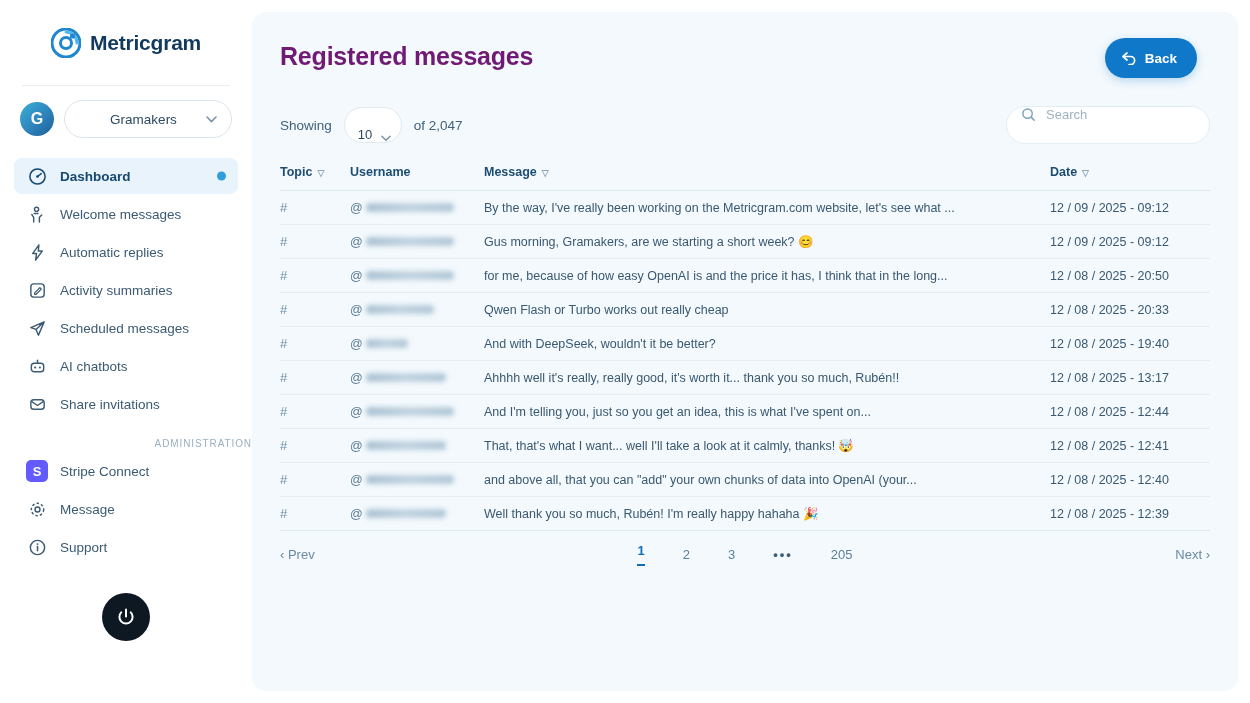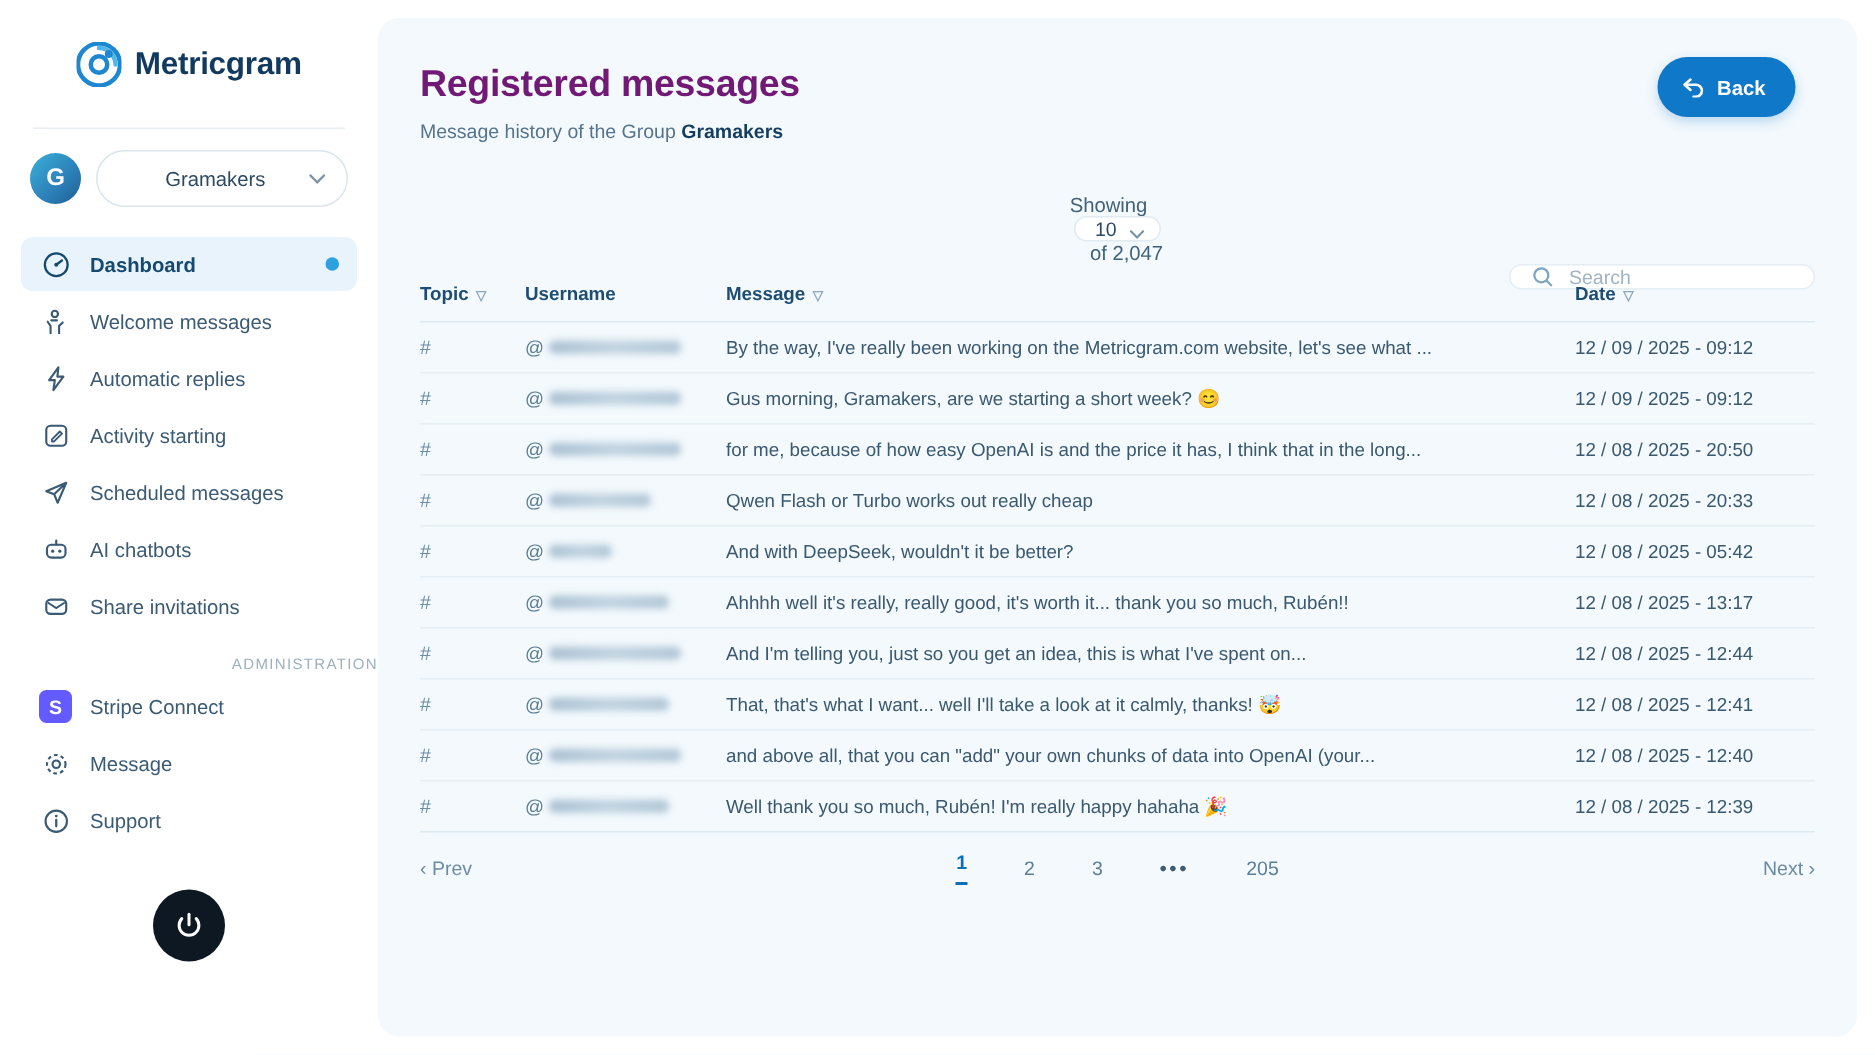--- a/index.html
+++ b/index.html
@@ -164,21 +164,20 @@
     font-size: 13.5px;
     font-weight: bold;
     box-shadow: 0 3px 8px rgba(16,120,200,0.25);
   }
 
   .toolbar {
     margin-top: 34px;
     display: flex;
     align-items: center;
     height: 40px;
-    flex-direction: column;
   }
   .showing-label { font-size: 13.5px; color: #42617a; margin-right: 12px; }
   .page-size {
     width: 58px; height: 36px;
     background: #fff;
     border: 1px solid #e0eaf1;
     border-radius: 18px;
     display: flex; align-items: flex-end; justify-content: space-between;
     padding: 0 10px 0 13px;
     font-size: 13px;
@@ -332,21 +331,21 @@
         <span>Automatic replies</span>
       </div>
 
       <div class="nav-item">
         <span class="ico">
           <svg width="19" height="19" viewBox="0 0 20 20">
               <rect x="3" y="3" width="14" height="14" rx="3" fill="none" stroke="#3b5a73" stroke-width="1.5"></rect>
               <path d="M7 12.5l5.5-5.5 1.5 1.5L8.5 14H7z" fill="none" stroke="#3b5a73" stroke-width="1.3" stroke-linejoin="round"></path>
             </svg>
         </span>
-        <span>Activity starting</span>
+        <span>Activity summaries</span>
       </div>
 
       <div class="nav-item">
         <span class="ico">
           <svg width="19" height="19" viewBox="0 0 20 20">
               <path d="M17 3L3 9l5.5 2L17 3zM8.5 11L11 17l6-14" fill="none" stroke="#3b5a73" stroke-width="1.5" stroke-linejoin="round"></path>
             </svg>
         </span>
         <span>Scheduled messages</span>
       </div>
@@ -411,23 +410,20 @@
             <path d="M6.2 6.4a6.6 6.6 0 1 0 9.6 0" fill="none" stroke="#ffffff" stroke-width="2" stroke-linecap="round"></path>
           </svg>
       </div>
     </div>
   </aside>
 
   <main class="main">
     <section class="panel">
 
       <h1 class="page-title">Registered messages</h1>
-      <p class="page-sub">
-        <span>Message history of the Group </span><b>Gramakers</b>
-      </p>
 
       <div class="back-btn">
         <span>
           <svg width="16" height="14" viewBox="0 0 16 14">
               <path d="M6 2L2 5.5 6 9" fill="none" stroke="#fff" stroke-width="1.7" stroke-linecap="round" stroke-linejoin="round"></path>
               <path d="M2.4 5.5h7.2a4 4 0 0 1 0 8H8" fill="none" stroke="#fff" stroke-width="1.7" stroke-linecap="round"></path>
             </svg>
         </span>
         <span>Back</span>
       </div>
@@ -509,21 +505,21 @@
               <td class="col-msg">Qwen Flash or Turbo works out really cheap</td>
               <td class="col-date">12 / 08 / 2025 - 20:33</td>
             </tr>
             <tr>
               <td class="col-topic"><span class="hash">#</span></td>
               <td class="col-user"><span class="uname">
                   <span>@</span>
                   <span class="blurred" style="width:42px"></span>
                 </span></td>
               <td class="col-msg">And with DeepSeek, wouldn't it be better?</td>
-              <td class="col-date">12 / 08 / 2025 - 05:42</td>
+              <td class="col-date">12 / 08 / 2025 - 19:40</td>
             </tr>
             <tr>
               <td class="col-topic"><span class="hash">#</span></td>
               <td class="col-user"><span class="uname">
                   <span>@</span>
                   <span class="blurred" style="width:80px"></span>
                 </span></td>
               <td class="col-msg">Ahhhh well it's really, really good, it's worth it... thank you so much, Rubén!!</td>
               <td class="col-date">12 / 08 / 2025 - 13:17</td>
             </tr>

